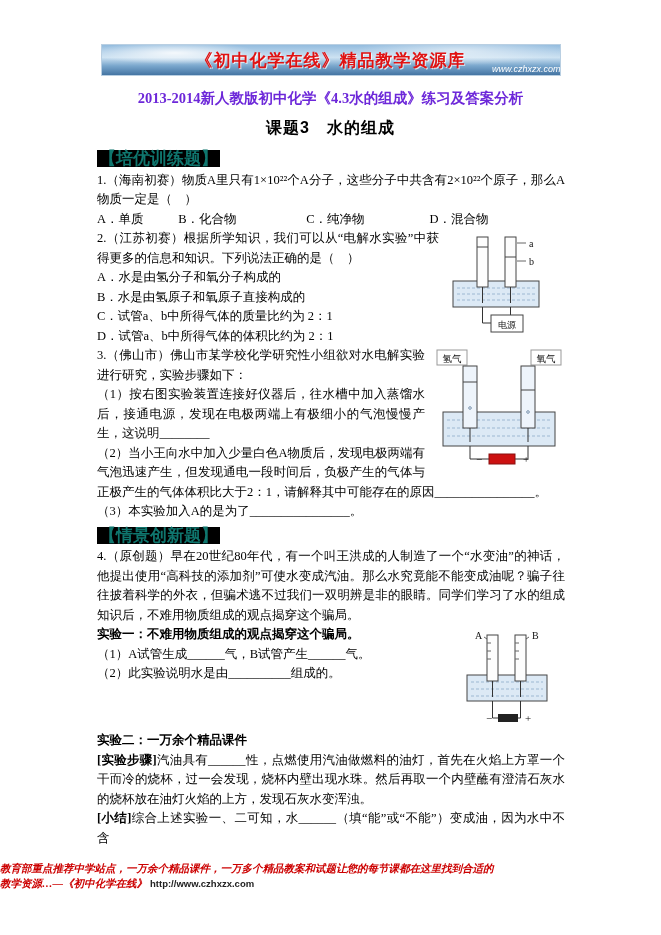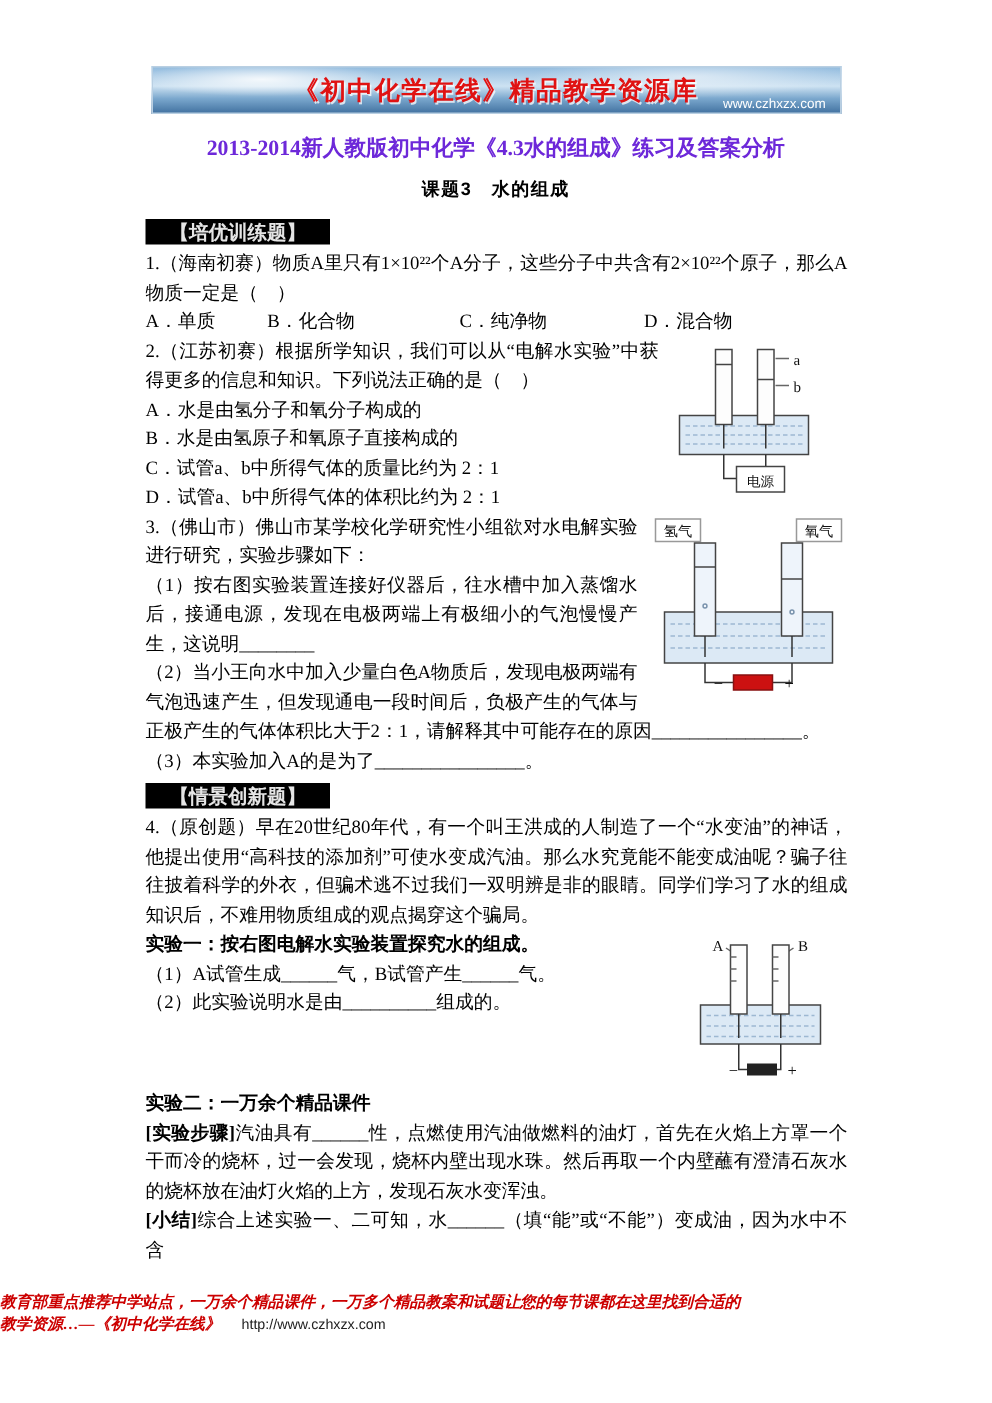--- a/index.html
+++ b/index.html
@@ -15,57 +15,58 @@
       radial-gradient(ellipse 150px 20px at 78% 22%, rgba(255,255,255,.55), rgba(255,255,255,0) 70%),
       linear-gradient(180deg,#8fb9dd 0%,#cde2f2 42%,#7aa7cd 68%,#3f6f9e 100%);
     display:flex;align-items:center;justify-content:center;
     box-shadow:0 0 0 1px #b9cfe2 inset;
   }
   .banner-title{
     color:#e01212;font-weight:bold;font-size:17px;letter-spacing:1px;
     text-shadow:1px 1px 0 rgba(255,255,255,.75);
   }
   .banner-url{
-    position:absolute;right:10px;bottom:2px;color:#fff;font-size:9px;
+    position:absolute;right:0;bottom:2px;color:#fff;font-size:9px;
     font-family:"Liberation Sans","DejaVu Sans",sans-serif;
+    font-style:italic;
   }
   .red-title{
     margin:13px 0 0;text-align:center;color:#6d28d9;
     font-size:14.5px;font-weight:bold;
   }
   .main-title{
-    margin:10px 0 0;text-align:center;font-size:12px;font-weight:bold;
+    margin:10px 0 0;text-align:center;font-size:16px;font-weight:bold;
     font-family:"Liberation Sans","DejaVu Sans",sans-serif;letter-spacing:1px;
   }
   .content{
     margin:6px 96px 0 97px;font-size:12.5px;line-height:19.5px;text-align:justify;
   }
   .content p{margin:0;}
   .badge{
-    display:inline-block;background:#000;color:#e5e5e5;font-weight:bold;
-    font-size:13px;line-height:17px;padding:0 16px;margin:5px 0 3px;
+    display:inline-block;background:#000;color:#0f766e;font-weight:bold;
+    font-size:17px;line-height:17px;padding:0 2px;margin:5px 0 3px;
     font-family:"Liberation Sans","DejaVu Sans",sans-serif;
   }
   .qblock{overflow:hidden;}
   .fig{float:right;background:#fff;}
   .fig1{width:118px;height:108px;margin:2px 0 2px 8px;}
   .fig2{width:132px;height:124px;margin:2px 0 2px 8px;}
   .fig3{width:112px;height:102px;margin:2px 0 2px 8px;}
   .optrow span{display:inline-block;}
   .o1{width:78px;} .o2{width:125px;} .o3{width:120px;}
   .lbl{font-weight:bold;}
   .exp-title{font-weight:bold;}
   svg text{font-family:"Liberation Serif","DejaVu Serif",serif;fill:#111;}
   .footer{
     position:absolute;left:0;right:0;bottom:44px;text-align:left;
     color:#cc0000;font-size:10.5px;line-height:15px;font-style:italic;font-weight:bold;
   }
   .footer p{margin:0;}
-  .footer-url{color:#222;font-style:normal;font-weight:normal;
-    font-family:"Liberation Sans","DejaVu Sans",sans-serif;font-size:9.5px;margin-left:14px;}
+  .footer-url{color:#222;font-style:normal;font-weight:bold;
+    font-family:"Liberation Sans","DejaVu Sans",sans-serif;font-size:9.5px;margin-left:3px;}
 </style>
 </head>
 <body>
 
 <div class="page">
 
   <div class="banner">
     <div class="banner-title">《初中化学在线》精品教学资源库</div>
     <div class="banner-url">www.czhxzx.com</div>
   </div>
@@ -172,21 +173,21 @@
             <line x1="62" y1="24" x2="66" y2="24" stroke="#666"></line>
             <line x1="62" y1="32" x2="66" y2="32" stroke="#666"></line>
             <line x1="39.5" y1="54" x2="39.5" y2="70" stroke="#333"></line>
             <line x1="67.5" y1="54" x2="67.5" y2="70" stroke="#333"></line>
             <path d="M39.5 74 V 91 H 45 M67.5 74 V 91 H 65" fill="none" stroke="#333"></path>
             <rect x="45" y="87" width="20" height="8" fill="#222"></rect>
             <text x="36" y="95" font-size="11" text-anchor="middle">−</text>
             <text x="72" y="95" font-size="11">+</text>
           </svg>
         </div>
-        <p class="exp-title">实验一：按右图电解水实验装置探究水的组成。</p>
+        <p class="exp-title">实验一：不难用物质组成的观点揭穿这个骗局。</p>
         <p>（1）A试管生成______气，B试管产生______气。</p>
         <p>（2）此实验说明水是由__________组成的。</p>
       </div>
 
       <p class="exp-title">实验二：一万余个精品课件</p>
       <p><span class="lbl">[实验步骤]</span><span>汽油具有______性，点燃使用汽油做燃料的油灯，首先在火焰上方罩一个干而冷的烧杯，过一会发现，烧杯内壁出现水珠。然后再取一个内壁蘸有澄清石灰水的烧杯放在油灯火焰的上方，发现石灰水变浑浊。</span></p>
       <p><span class="lbl">[小结]</span><span>综合上述实验一、二可知，水______（填“能”或“不能”）变成油，因为水中不含</span></p>
     </div>
 
   </div>

